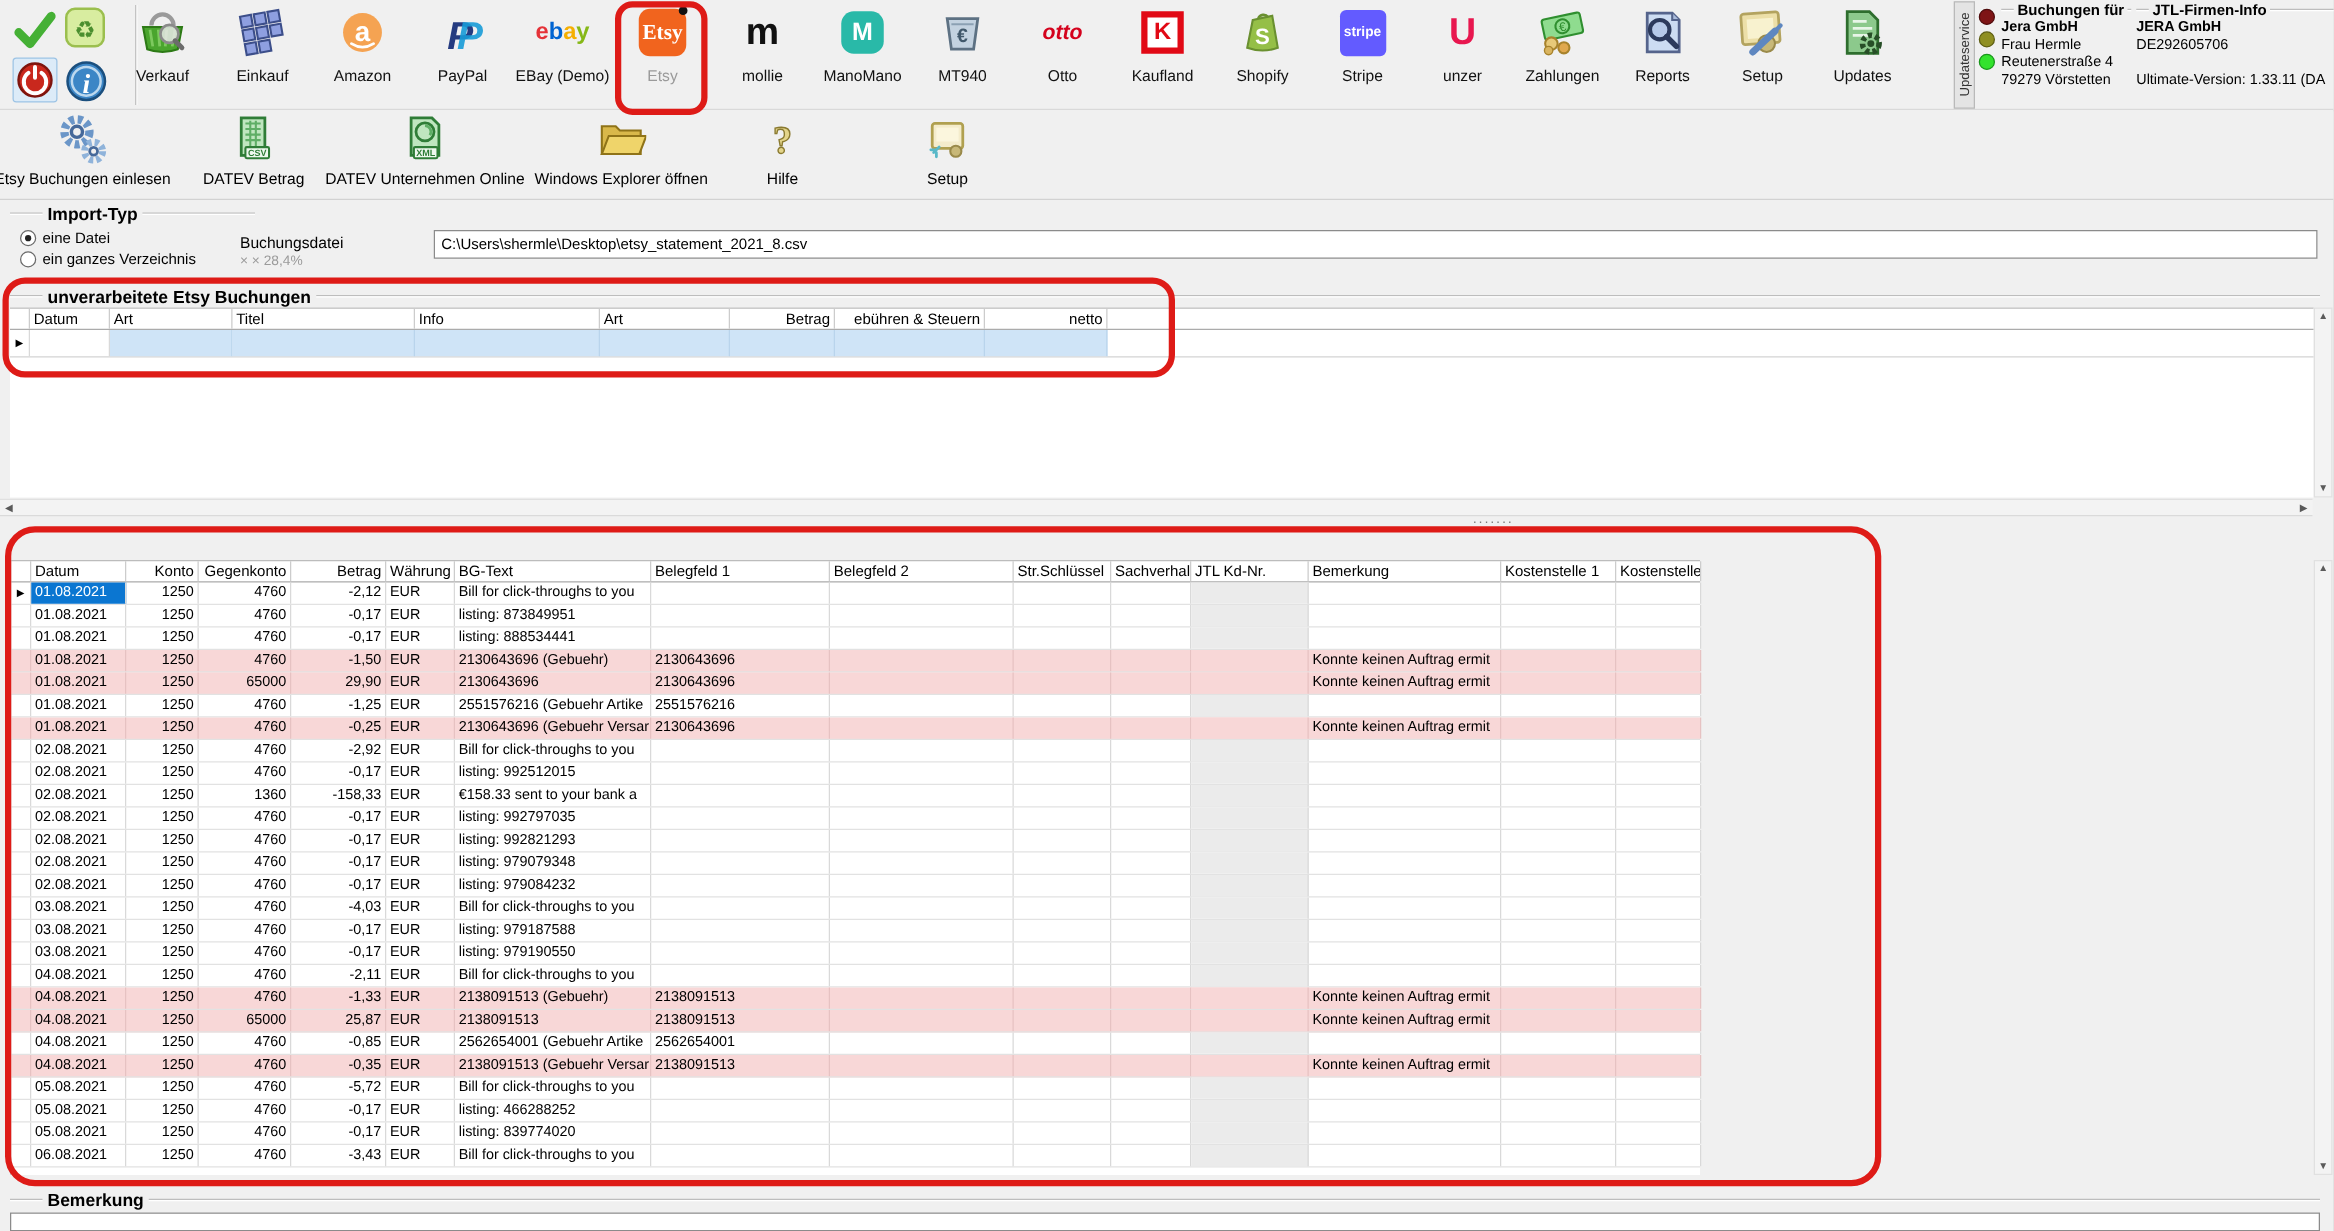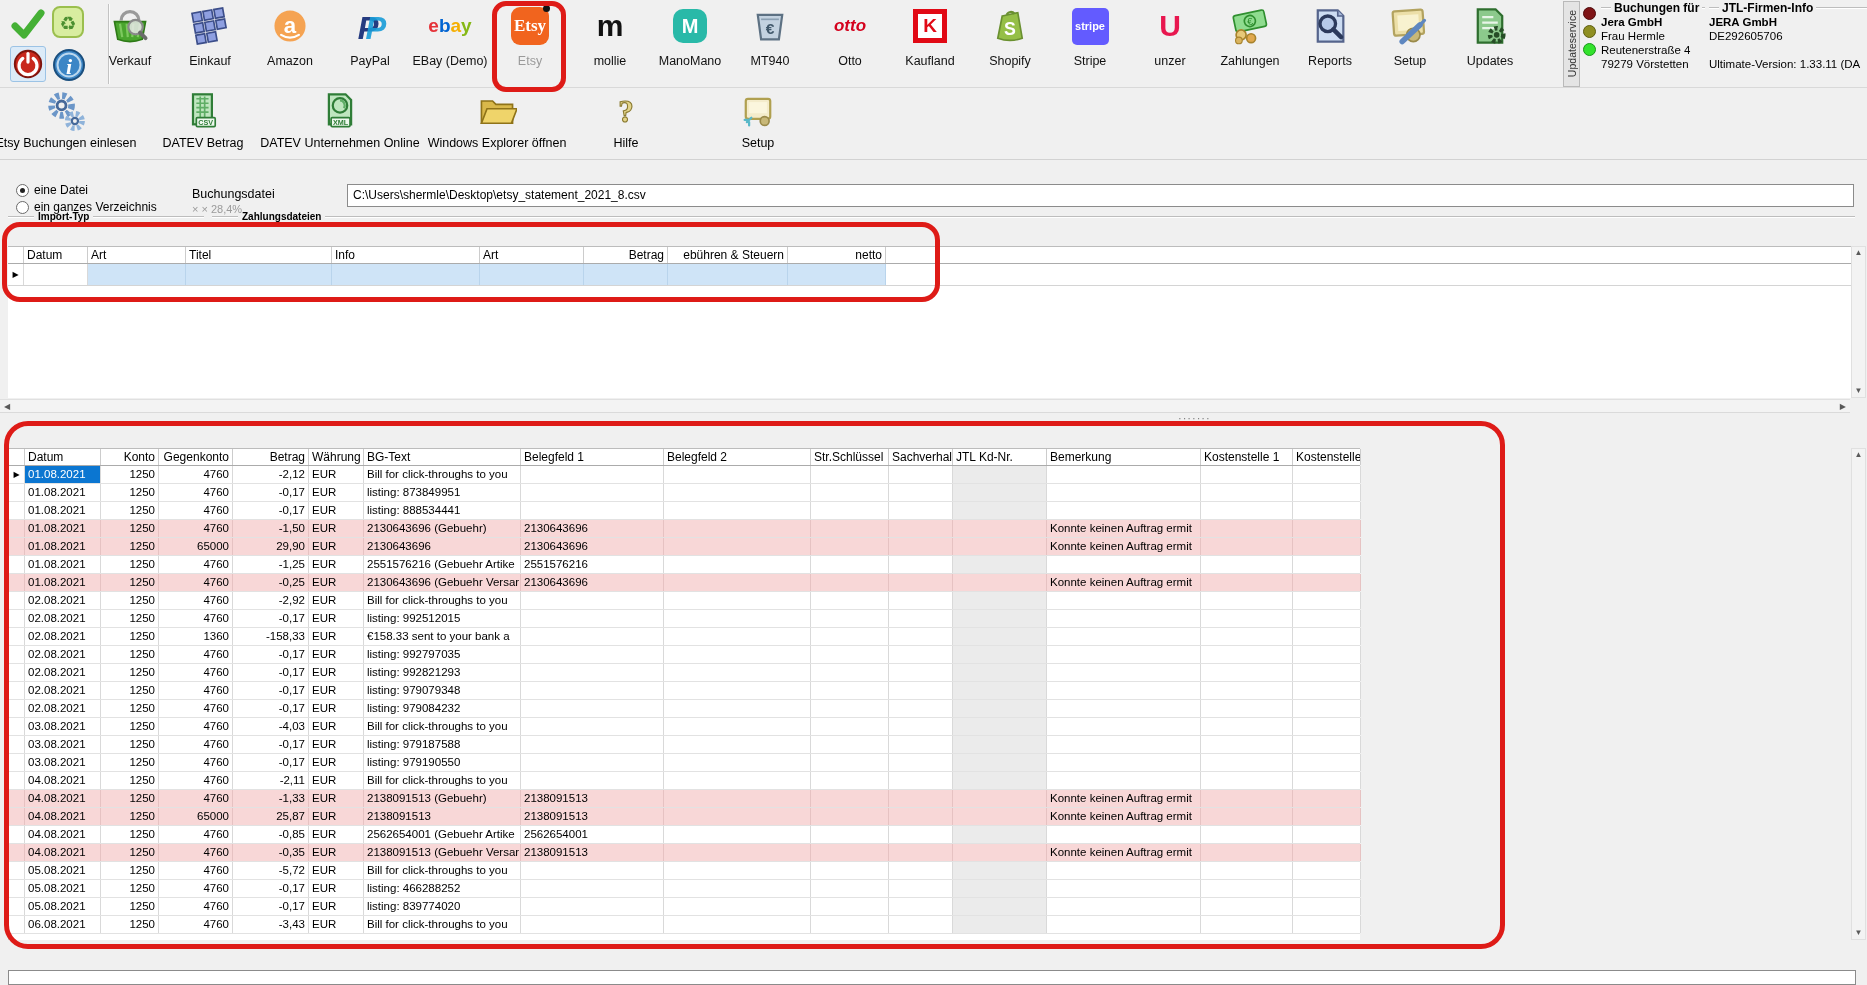--- a/index.html
+++ b/index.html
@@ -59,21 +59,21 @@
 
   
   .tb2 { position:absolute; left:0; top:89px; width:1867px; height:71px; background:#f0f0f0;
          border-bottom:1px solid #d2d2d2; }
   .tb2-btn { position:absolute; top:2px; display:flex; flex-direction:column; align-items:center; }
   .tb2-ico { width:40px; height:40px; }
   .tb2-ico svg { width:40px; height:40px; }
   .tb2-lbl { margin-top:5px; font-size:12.5px; white-space:nowrap; }
 
   
-  .grpline { position:absolute; display:flex; align-items:center; gap:4px; font-size:10px; font-weight:bold;margin-top:48px; }
+  .grpline { position:absolute; display:flex; align-items:center; gap:4px; font-size:14px; font-weight:bold; }
   .grpline i { border-top:1px solid #bdbdbd; border-bottom:1px solid #fff; height:2px; }
   .radio { position:absolute; display:flex; align-items:center; gap:5px; font-size:12px; }
   .rdot { width:13px; height:13px; border:1px solid #6a6a6a; border-radius:50%; background:#fff; position:relative; }
   .rdot.sel::after { content:""; position:absolute; left:3px; top:3px; width:5px; height:5px; background:#222; border-radius:50%; }
   .file-label { position:absolute; font-size:12.5px; }
   .file-sub { position:absolute; font-size:11px; color:#9b9b9b; }
   .file-input { position:absolute; background:#fff; border:1px solid #8b8b8b; font-size:12px;
     padding:3px 0 0 5px; white-space:nowrap; overflow:hidden; }
 
   
@@ -402,25 +402,20 @@
           </svg></div>
         <span class="tb2-lbl">Setup</span>
       </div>
     </div>
 
   <div class="grpline" style="left:8px; top:163px; width:196px;">
     <i style="width:26px"></i>
       <span>Import-Typ</span>
       <i style="flex:1"></i>
   </div>
-  <div class="grpline" style="left:212px; top:163px; width:1643px;">
-    <i style="width:26px"></i>
-      <span>Zahlungsdateien</span>
-      <i style="flex:1"></i>
-  </div>
   <div class="radio" style="left:16px; top:183px;">
     <span class="rdot sel"></span>
     <span>eine Datei</span>
   </div>
   <div class="radio" style="left:16px; top:200px;">
     <span class="rdot"></span>
     <span>ein ganzes Verzeichnis</span>
   </div>
   <div class="file-label" style="left:192px; top:187px;">Buchungsdatei</div>
   <div class="file-sub" style="left:192px; top:203px;">× × 28,4%</div>

